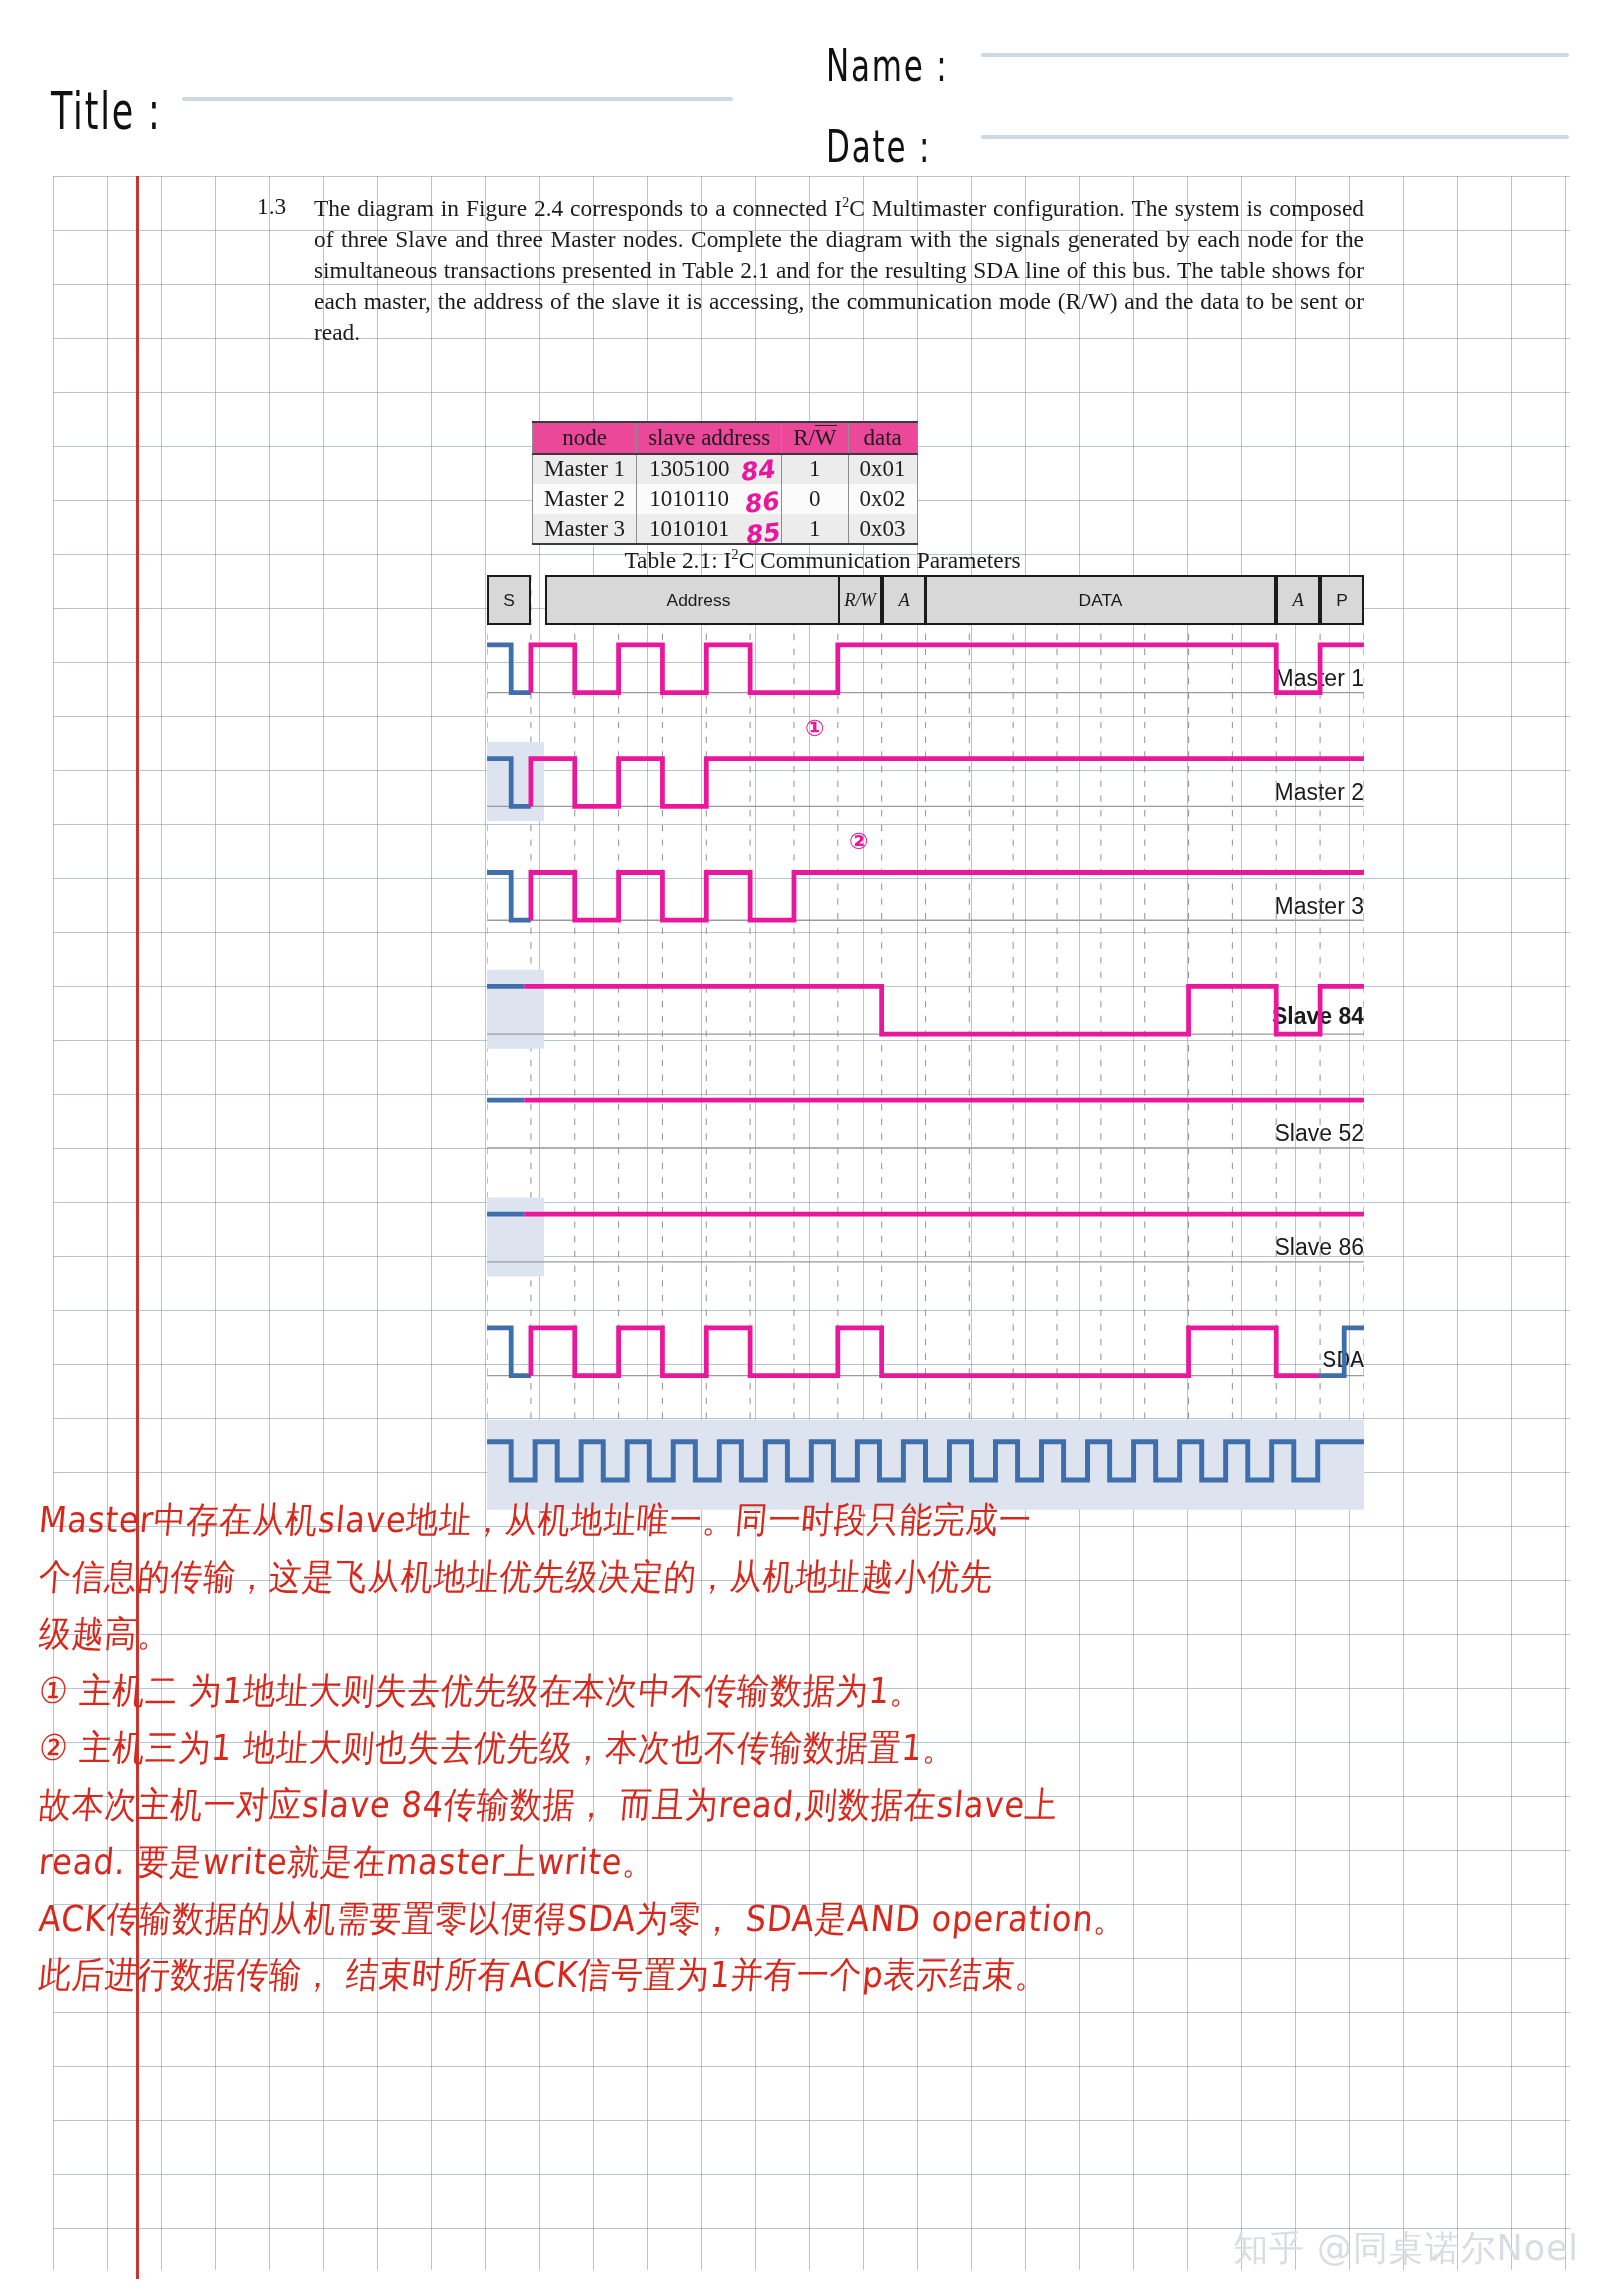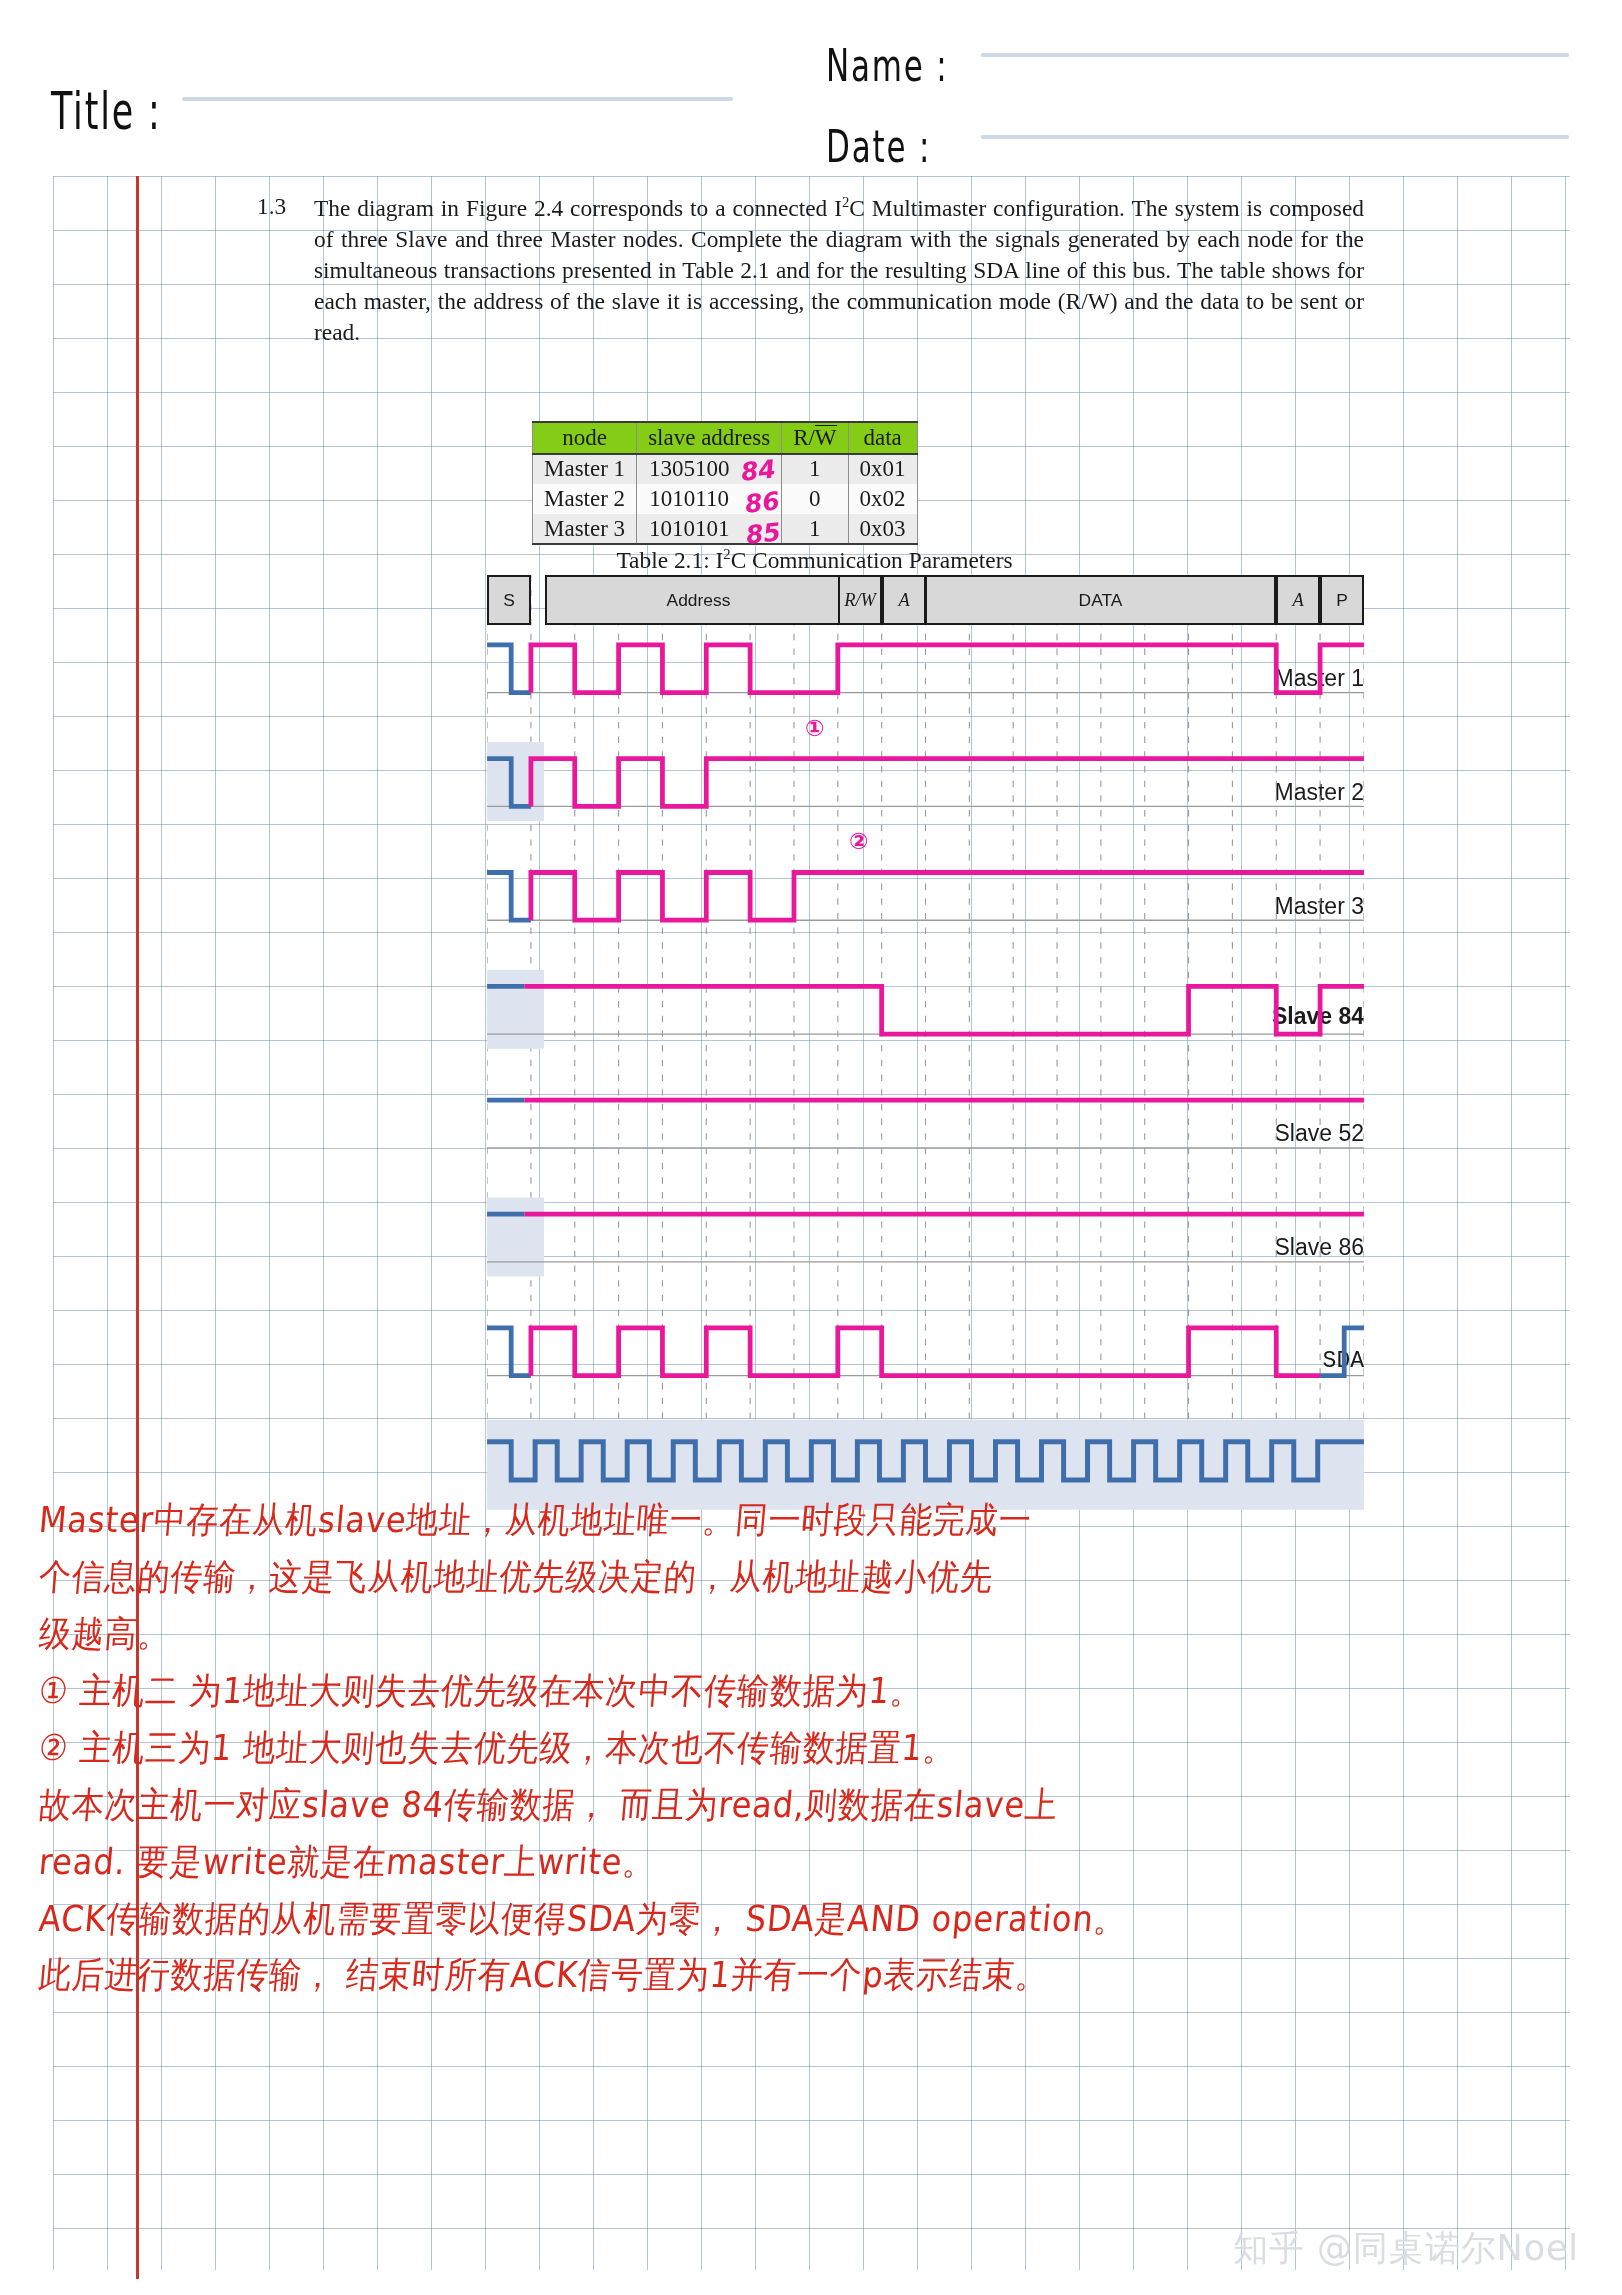--- a/index.html
+++ b/index.html
@@ -57,32 +57,32 @@
   .q-text sup{font-size:14.7px;vertical-align:super;line-height:0;}
 
   
   #param-table-wrap{position:absolute;left:275px;top:241px;}
   table.params{border-collapse:collapse;font-size:23px;color:#1b1b1b;}
   table.params td,table.params th{
     padding:1.8px 11px;text-align:center;font-weight:normal;
     border-left:1.5px solid #8d8d8d;border-right:1.5px solid #8d8d8d;
     position:relative;white-space:nowrap;
   }
-  table.params thead th{border-top:2px solid #3a3a3a;border-bottom:2px solid #3a3a3a;background:#84cc16;text-align:center;}
+  table.params thead th{border-top:2px solid #3a3a3a;border-bottom:2px solid #3a3a3a;background:#ec4899;text-align:center;}
   table.params tbody tr:nth-child(odd){background:#ececec;}
   table.params tbody tr:nth-child(even){background:#fbfbfb;}
   table.params tbody tr:last-child td{border-bottom:2px solid #3a3a3a;}
   .ovl{border-top:1.3px solid #1b1b1b;padding-top:0px;display:inline-block;line-height:1.0;}
   .cell-addr{position:relative;padding-right:51px !important;}
   .pen-annot{
     position:absolute;color:#e8179b;font-family:"DejaVu Sans",sans-serif;
     font-size:25px;font-weight:700;font-style:italic;transform:rotate(-6deg);
   }
   .tbl-cap{
-    position:absolute;left:4px;top:367px;width:1107px;text-align:center;
+    position:absolute;left:12px;top:367px;width:1107px;text-align:center;
     font-size:23.4px;color:#1b1b1b;
   }
   .tbl-cap sup{font-size:14.7px;vertical-align:super;line-height:0;}
 
   
   #figure{position:absolute;left:0px;top:395px;width:1107px;height:1056px;}
   .sig-label{
     position:absolute;right:0;width:211px;text-align:right;
     font-family:"Liberation Sans", sans-serif;font-size:23px;color:#1b1b1b;
   }

